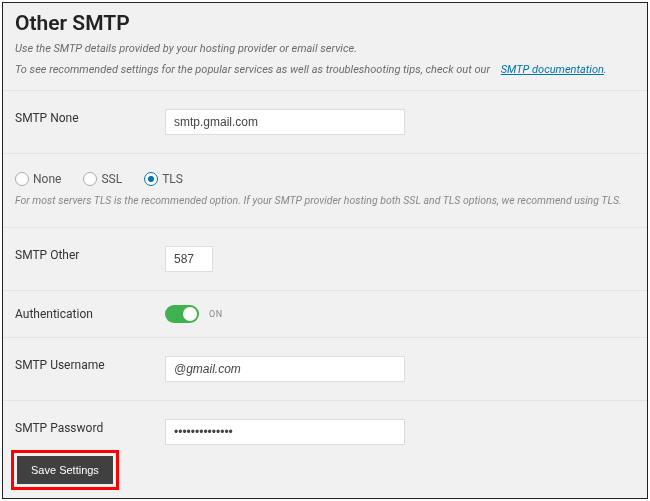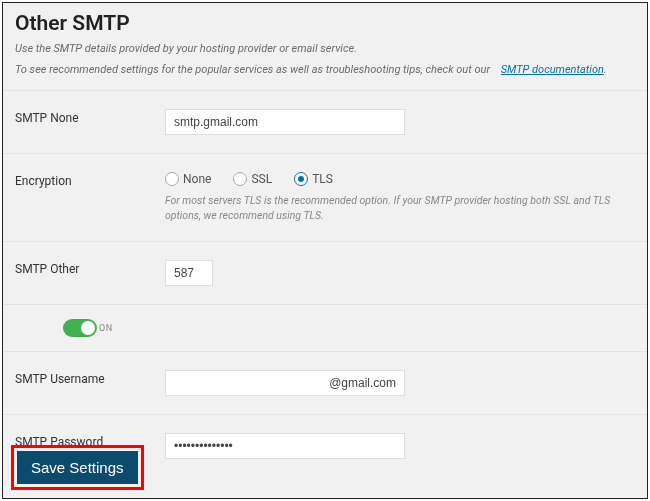--- a/index.html
+++ b/index.html
@@ -82,42 +82,42 @@
     content: ""; position: absolute; width: 6px; height: 6px; border-radius: 50%;
     background: #0073aa; top: 3px; left: 3px;
   }
   .hint {
     font-size: 10.5px;
     font-style: italic;
     color: #888;
     margin-top: 8px;
     line-height: 1.4;
   }
-  .toggle-wrap { display: flex; align-items: center; gap: 2px; margin-left: 48px; }
+  .toggle-wrap { display: flex; align-items: center; gap: 10px; }
   .toggle {
     width: 34px; height: 18px; border-radius: 9px; background: #3fb24f;
     position: relative; display: inline-block;
   }
   .toggle-knob {
     width: 14px; height: 14px; border-radius: 50%; background: #fff;
     position: absolute; top: 2px; left: 18px;
   }
   .toggle-label { font-size: 9px; color: #888; letter-spacing: 0.5px; }
   .save-wrap {
     position: absolute;
     left: 8px;
     bottom: 8px;
     border: 3px solid #ff0000;
     padding: 3px;
   }
   .save-btn {
-    background: #0c4a6e;
+    background: #404040;
     color: #fff;
     border: none;
-    font-size: 15px;
+    font-size: 11px;
     padding: 8px 14px;
     cursor: pointer;
   }
 </style>
 </head>
 <body>
 
 <div class="panel">
 
   <div class="section-title">Other SMTP</div>
@@ -130,21 +130,20 @@
   <div class="table">
 
     <div class="row">
       <div class="row-label">SMTP None</div>
       <div class="row-control">
         <input type="text" value="smtp.gmail.com" style="">
       </div>
     </div>
 
     <div class="row">
-      <div class="row-label">Encryption</div>
       <div class="row-control">
         <div class="radio-group">
           <label class="radio-item">
             <span class="radio"></span>
             <span>None</span>
           </label>
           <label class="radio-item">
             <span class="radio"></span>
             <span>SSL</span>
           </label>
@@ -158,34 +157,35 @@
     </div>
 
     <div class="row">
       <div class="row-label">SMTP Other</div>
       <div class="row-control">
         <input type="text" class="narrow" value="587" style="">
       </div>
     </div>
 
     <div class="row tight">
+      <div class="row-label">Authentication</div>
       <div class="row-control">
         <div class="toggle-wrap">
           <span class="toggle">
             <span class="toggle-knob"></span>
           </span>
           <span class="toggle-label">ON</span>
         </div>
       </div>
     </div>
 
     <div class="row">
       <div class="row-label">SMTP Username</div>
       <div class="row-control">
-        <input type="text" style="text-align: right;" value="@gmail.com">
+        <input type="text" style="text-align: left; font-style: italic;" value="@gmail.com">
       </div>
     </div>
 
     <div class="row">
       <div class="row-label">SMTP Password</div>
       <div class="row-control">
         <input type="text" value="••••••••••••••" style="">
       </div>
     </div>
 

